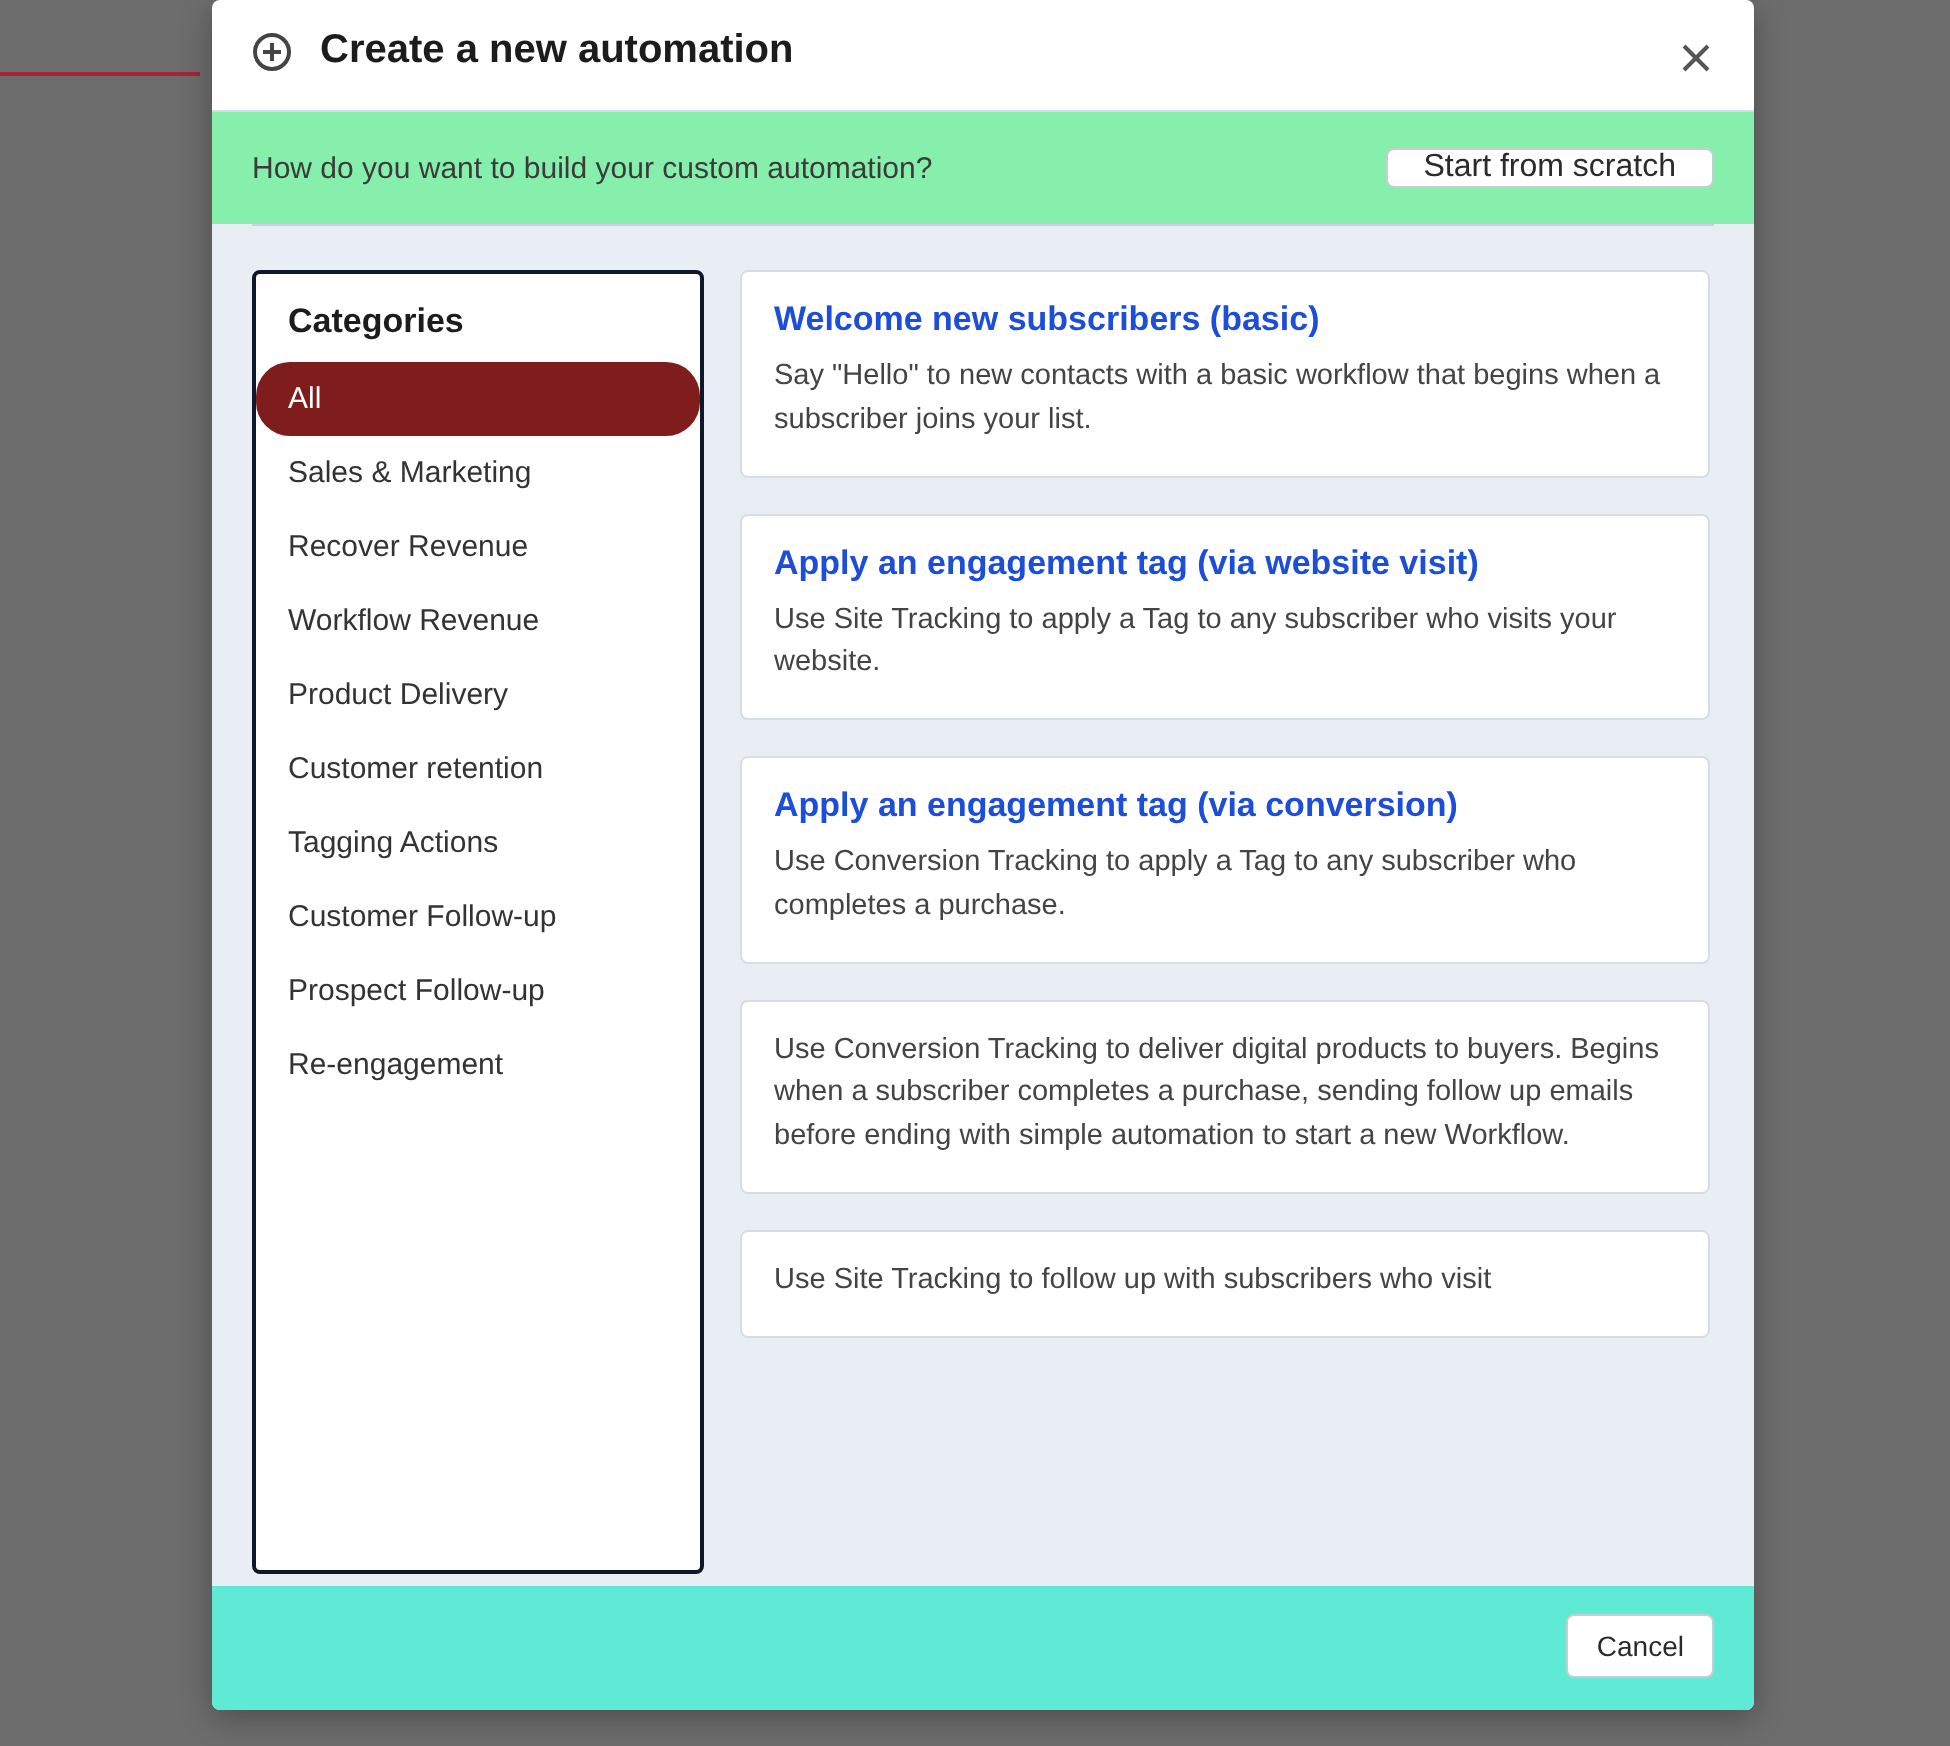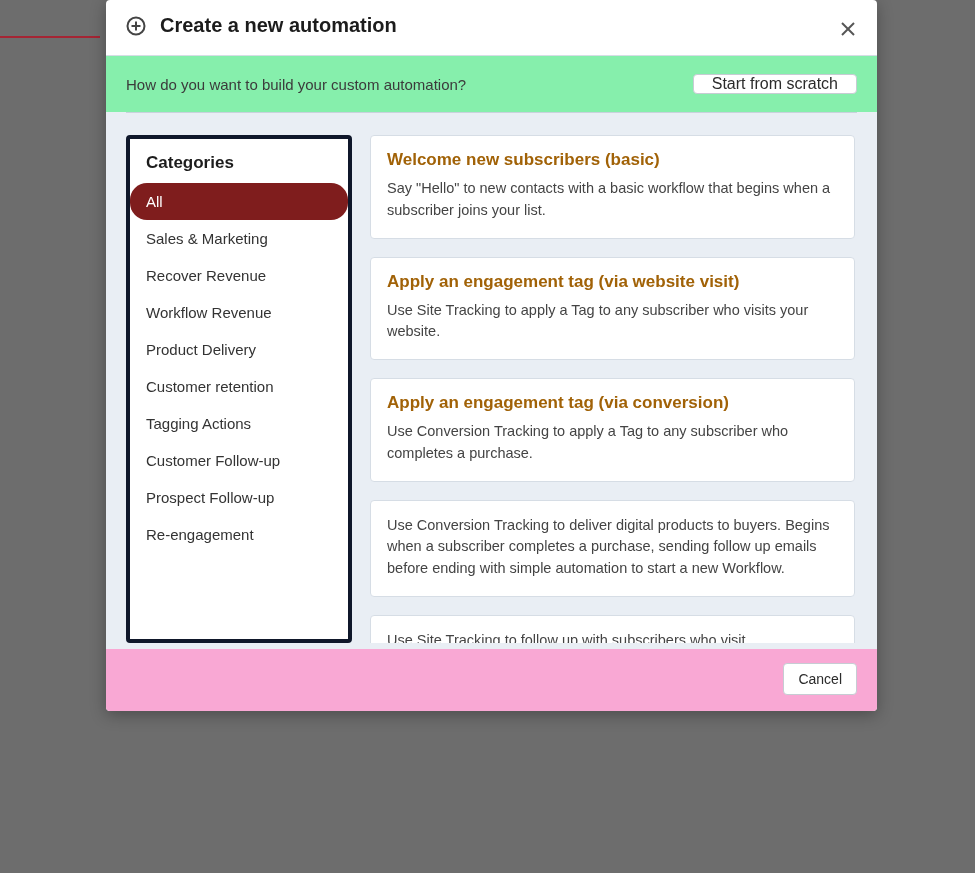--- a/index.html
+++ b/index.html
@@ -21,21 +21,21 @@
       left: 0;
       width: 100px;
       height: 2px;
       background: #a52534;
     }
     .modal {
       position: absolute;
       top: 0;
       left: 106px;
       width: 771px;
-      height: 711px;
+      height: 855px;
       background: #fff;
       border-radius: 4px;
       box-shadow: 0 4px 16px rgba(0,0,0,0.3);
       display: flex;
       flex-direction: column;
     }
     .modal-header {
       padding: 14px 20px 18px 20px;
       display: flex;
       align-items: center;
@@ -104,21 +104,21 @@
     }
     .content-row {
       display: flex;
       gap: 18px;
       flex: 1;
       overflow: hidden;
       padding-bottom: 6px;
     }
     .categories-panel {
       background: #fff;
-      border: 4px solid #0f172a;
+      border: 2px solid #0f172a;
       border-radius: 4px;
       width: 226px;
       flex-shrink: 0;
       padding-top: 14px;
       padding-bottom: 14px;
     }
     .categories-title {
       font-size: 17px;
       font-weight: 700;
       padding: 0 16px 10px 16px;
@@ -160,30 +160,30 @@
       background: #fff;
       border: 1px solid #d6dde5;
       border-radius: 4px;
       padding: 14px 16px 16px 16px;
       margin-bottom: 18px;
       cursor: pointer;
     }
     .template-title {
       font-size: 17px;
       font-weight: 700;
-      color: #a16207;
+      color: #1d4ed8;
       margin-bottom: 8px;
     }
     .template-desc {
       font-size: 14.5px;
       color: #444;
       line-height: 1.5;
     }
     .modal-footer {
-      background: #f9a8d4;
+      background: #5eead4;
       padding: 14px 20px 16px 20px;
       display: flex;
       justify-content: flex-end;
       border-bottom-left-radius: 4px;
       border-bottom-right-radius: 4px;
     }
     .cancel-btn {
       background: #fff;
       border: 1px solid #c6ccd3;
       border-radius: 4px;

